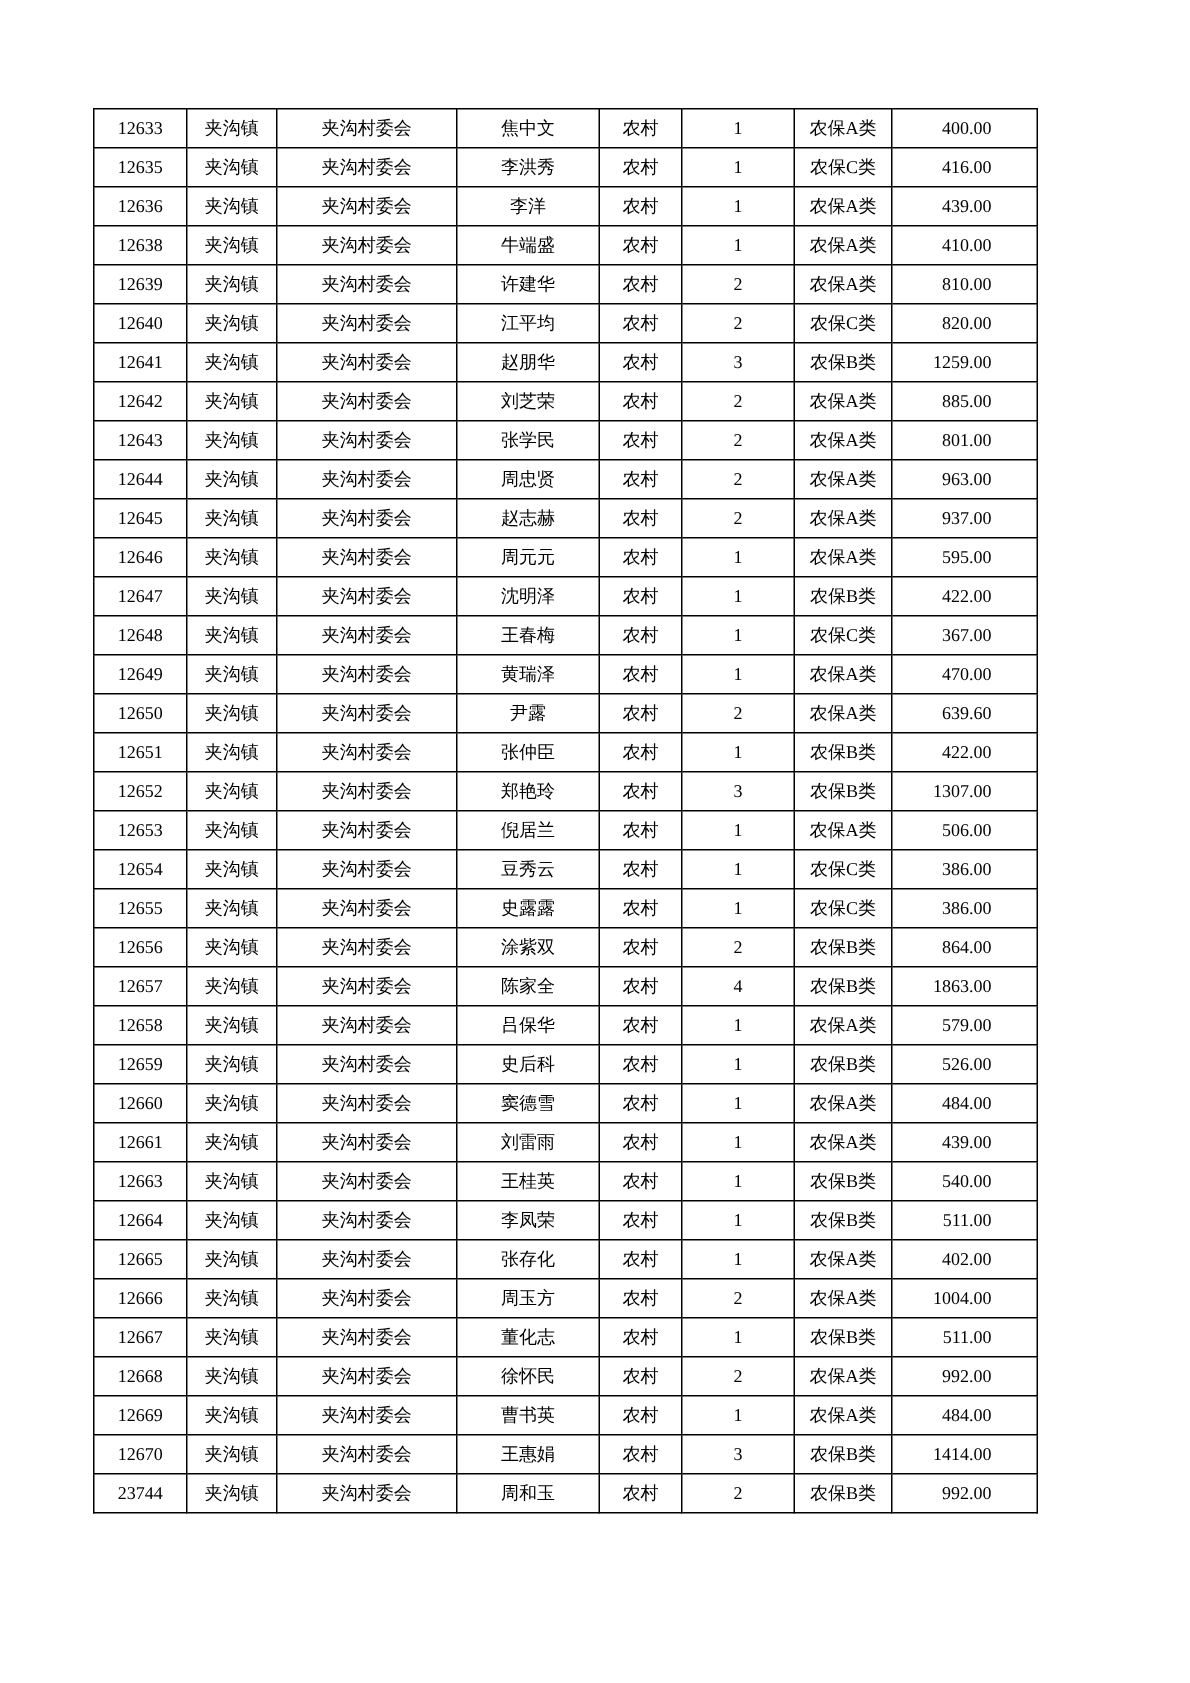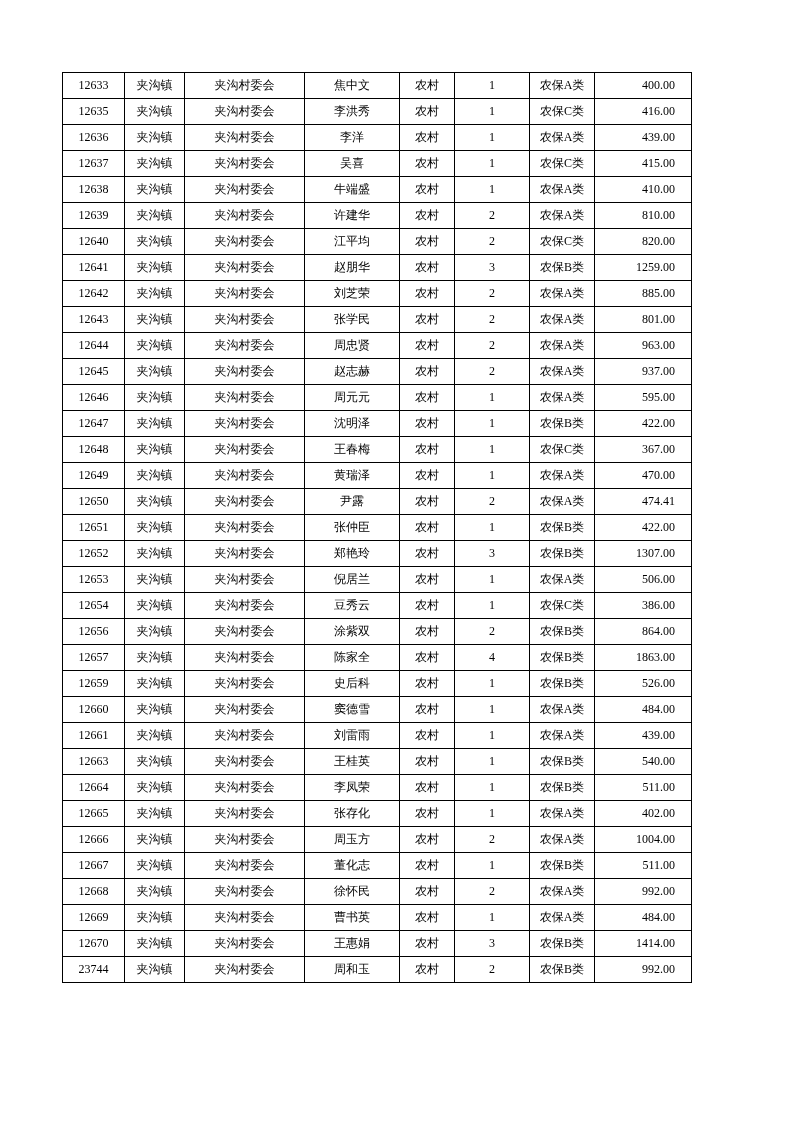--- a/index.html
+++ b/index.html
@@ -34,21 +34,21 @@
     height: 25px;
     font-size: 12px;
     line-height: 25px;
     text-align: center;
     padding: 0;
     white-space: nowrap;
     overflow: hidden;
   }
   td.c7 {
     text-align: right;
-    padding-right: 16px;
+    padding-right: 30px;
   }
 </style>
 </head>
 <body>
 
 <div class="sheet">
   <table>
     <colgroup>
       <col class="c0">
         <col class="c1">
@@ -84,30 +84,20 @@
           <td class="c0">12636</td>
           <td class="c1">夹沟镇</td>
           <td class="c2">夹沟村委会</td>
           <td class="c3">李洋</td>
           <td class="c4">农村</td>
           <td class="c5">1</td>
           <td class="c6">农保A类</td>
           <td class="c7">439.00</td>
         </tr>
         <tr>
-          <td class="c0">12637</td>
-          <td class="c1">夹沟镇</td>
-          <td class="c2">夹沟村委会</td>
-          <td class="c3">吴喜</td>
-          <td class="c4">农村</td>
-          <td class="c5">1</td>
-          <td class="c6">农保C类</td>
-          <td class="c7">415.00</td>
-        </tr>
-        <tr>
           <td class="c0">12638</td>
           <td class="c1">夹沟镇</td>
           <td class="c2">夹沟村委会</td>
           <td class="c3">牛端盛</td>
           <td class="c4">农村</td>
           <td class="c5">1</td>
           <td class="c6">农保A类</td>
           <td class="c7">410.00</td>
         </tr>
         <tr>
@@ -221,21 +211,21 @@
           <td class="c7">470.00</td>
         </tr>
         <tr>
           <td class="c0">12650</td>
           <td class="c1">夹沟镇</td>
           <td class="c2">夹沟村委会</td>
           <td class="c3">尹露</td>
           <td class="c4">农村</td>
           <td class="c5">2</td>
           <td class="c6">农保A类</td>
-          <td class="c7">474.41</td>
+          <td class="c7">639.60</td>
         </tr>
         <tr>
           <td class="c0">12651</td>
           <td class="c1">夹沟镇</td>
           <td class="c2">夹沟村委会</td>
           <td class="c3">张仲臣</td>
           <td class="c4">农村</td>
           <td class="c5">1</td>
           <td class="c6">农保B类</td>
           <td class="c7">422.00</td>
@@ -264,38 +254,58 @@
           <td class="c0">12654</td>
           <td class="c1">夹沟镇</td>
           <td class="c2">夹沟村委会</td>
           <td class="c3">豆秀云</td>
           <td class="c4">农村</td>
           <td class="c5">1</td>
           <td class="c6">农保C类</td>
           <td class="c7">386.00</td>
         </tr>
         <tr>
+          <td class="c0">12655</td>
+          <td class="c1">夹沟镇</td>
+          <td class="c2">夹沟村委会</td>
+          <td class="c3">史露露</td>
+          <td class="c4">农村</td>
+          <td class="c5">1</td>
+          <td class="c6">农保C类</td>
+          <td class="c7">386.00</td>
+        </tr>
+        <tr>
           <td class="c0">12656</td>
           <td class="c1">夹沟镇</td>
           <td class="c2">夹沟村委会</td>
           <td class="c3">涂紫双</td>
           <td class="c4">农村</td>
           <td class="c5">2</td>
           <td class="c6">农保B类</td>
           <td class="c7">864.00</td>
         </tr>
         <tr>
           <td class="c0">12657</td>
           <td class="c1">夹沟镇</td>
           <td class="c2">夹沟村委会</td>
           <td class="c3">陈家全</td>
           <td class="c4">农村</td>
           <td class="c5">4</td>
           <td class="c6">农保B类</td>
           <td class="c7">1863.00</td>
+        </tr>
+        <tr>
+          <td class="c0">12658</td>
+          <td class="c1">夹沟镇</td>
+          <td class="c2">夹沟村委会</td>
+          <td class="c3">吕保华</td>
+          <td class="c4">农村</td>
+          <td class="c5">1</td>
+          <td class="c6">农保A类</td>
+          <td class="c7">579.00</td>
         </tr>
         <tr>
           <td class="c0">12659</td>
           <td class="c1">夹沟镇</td>
           <td class="c2">夹沟村委会</td>
           <td class="c3">史后科</td>
           <td class="c4">农村</td>
           <td class="c5">1</td>
           <td class="c6">农保B类</td>
           <td class="c7">526.00</td>

